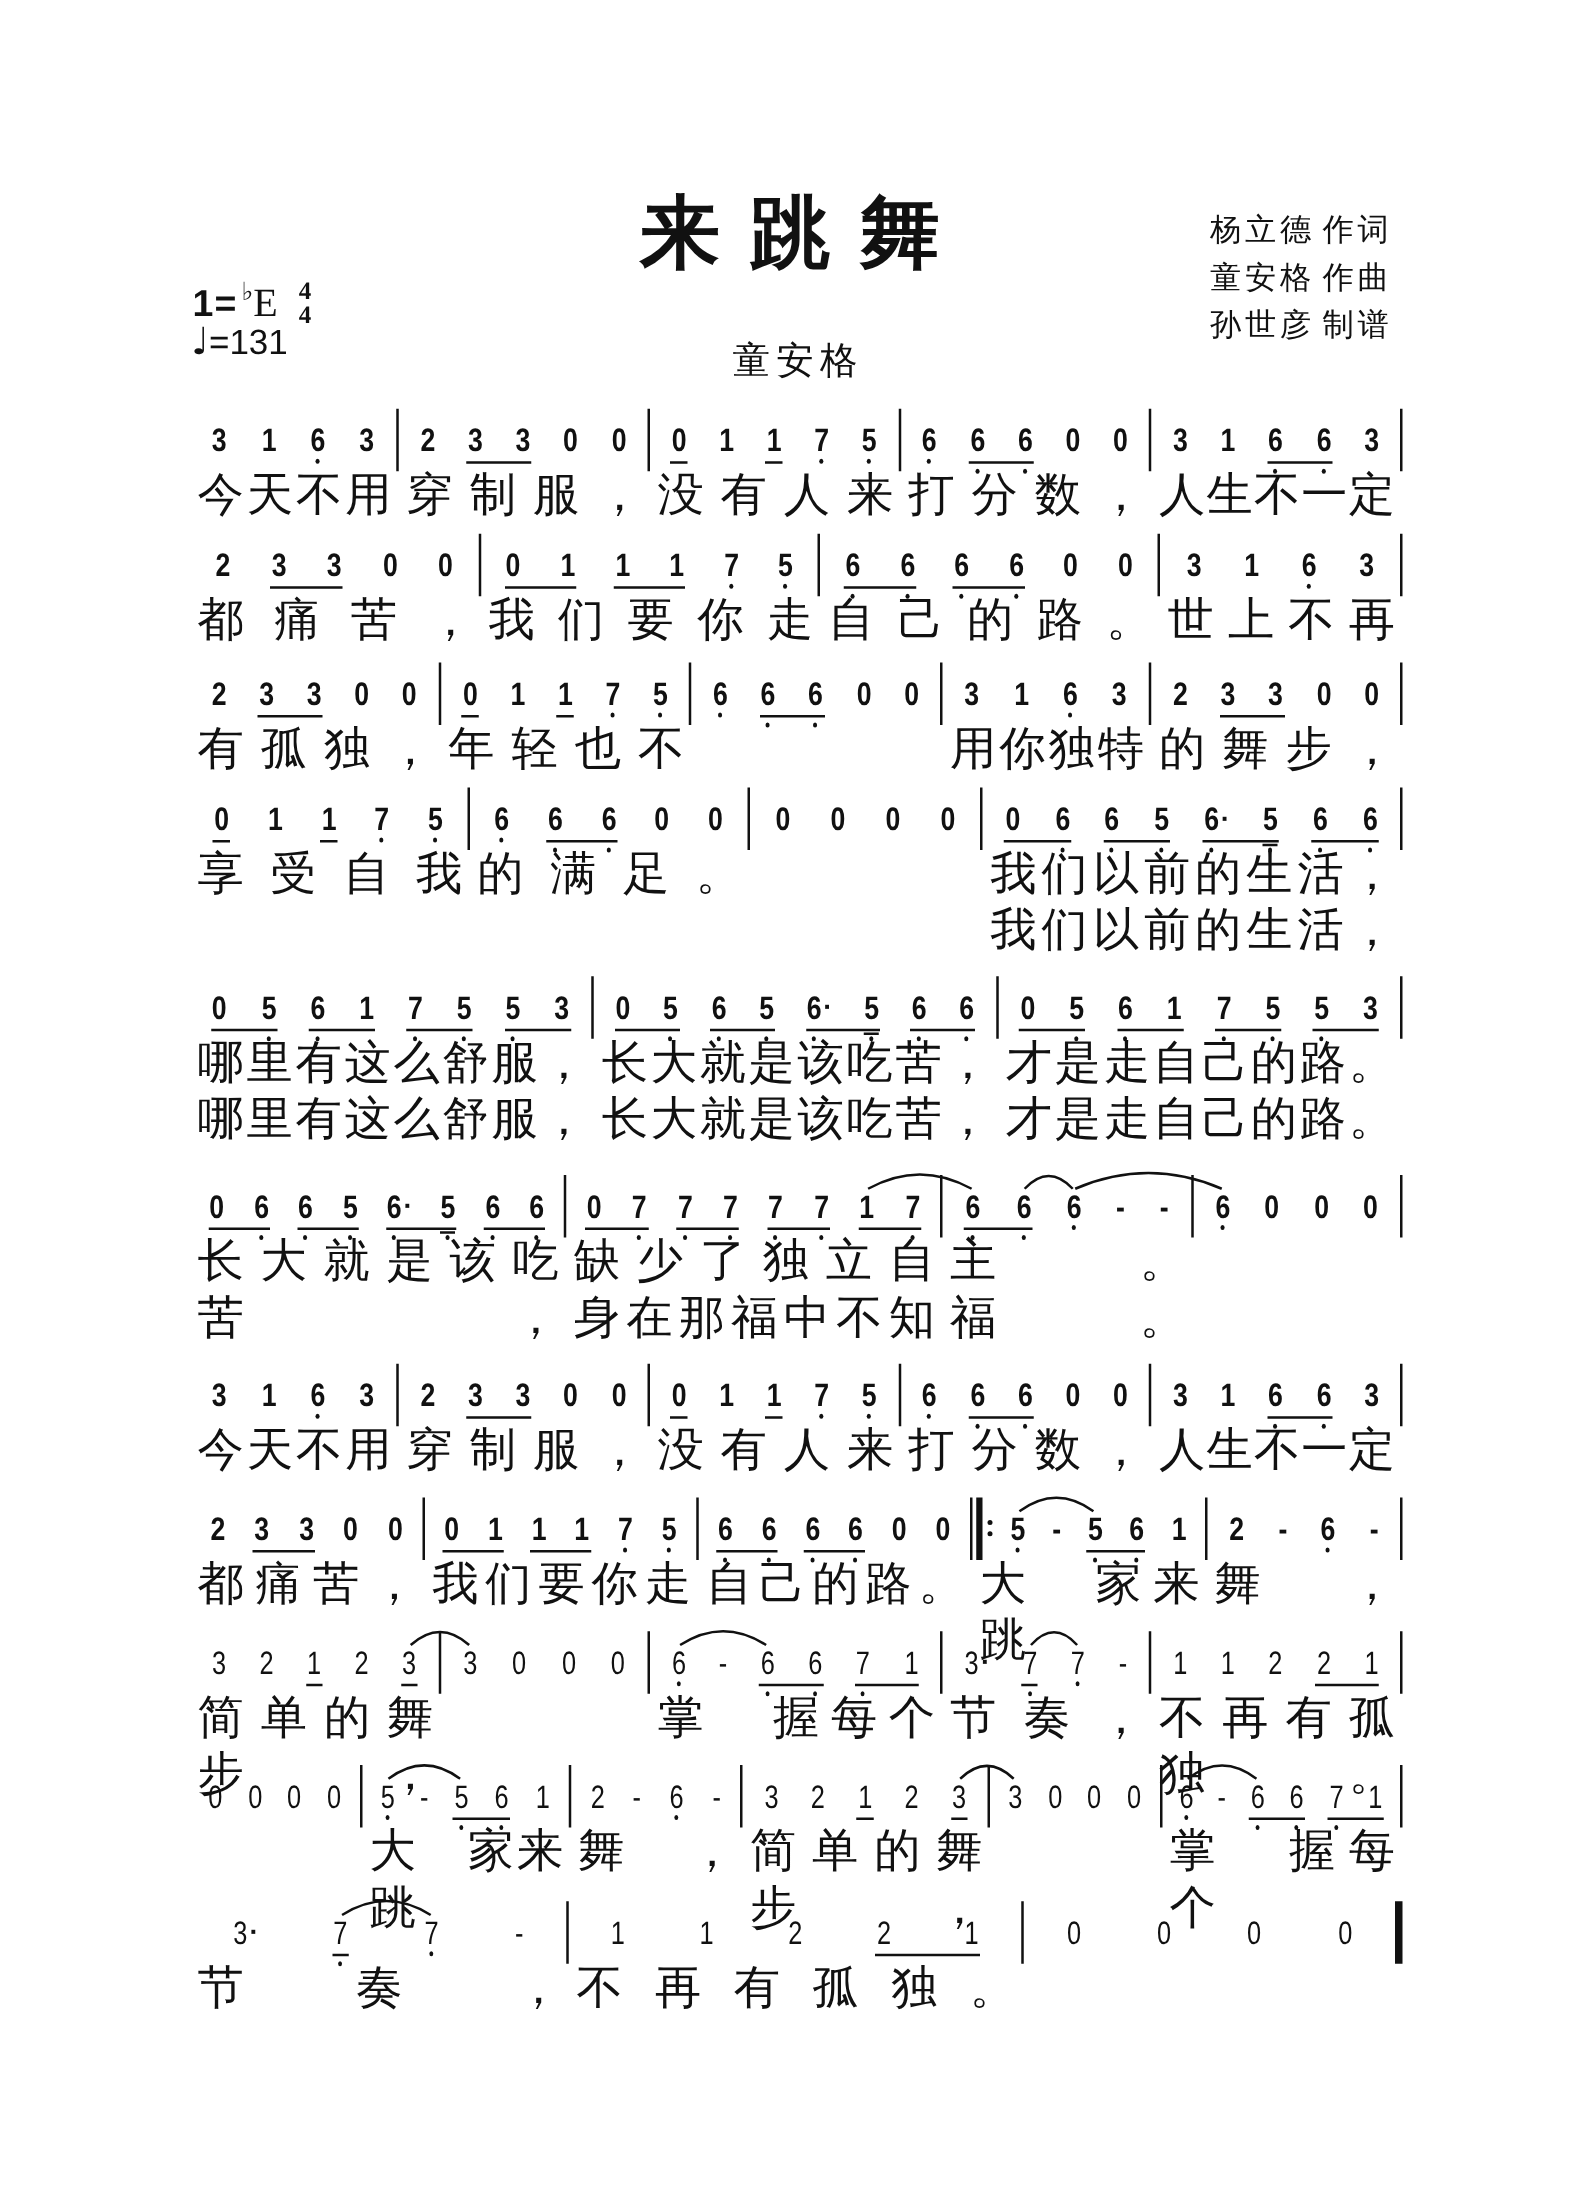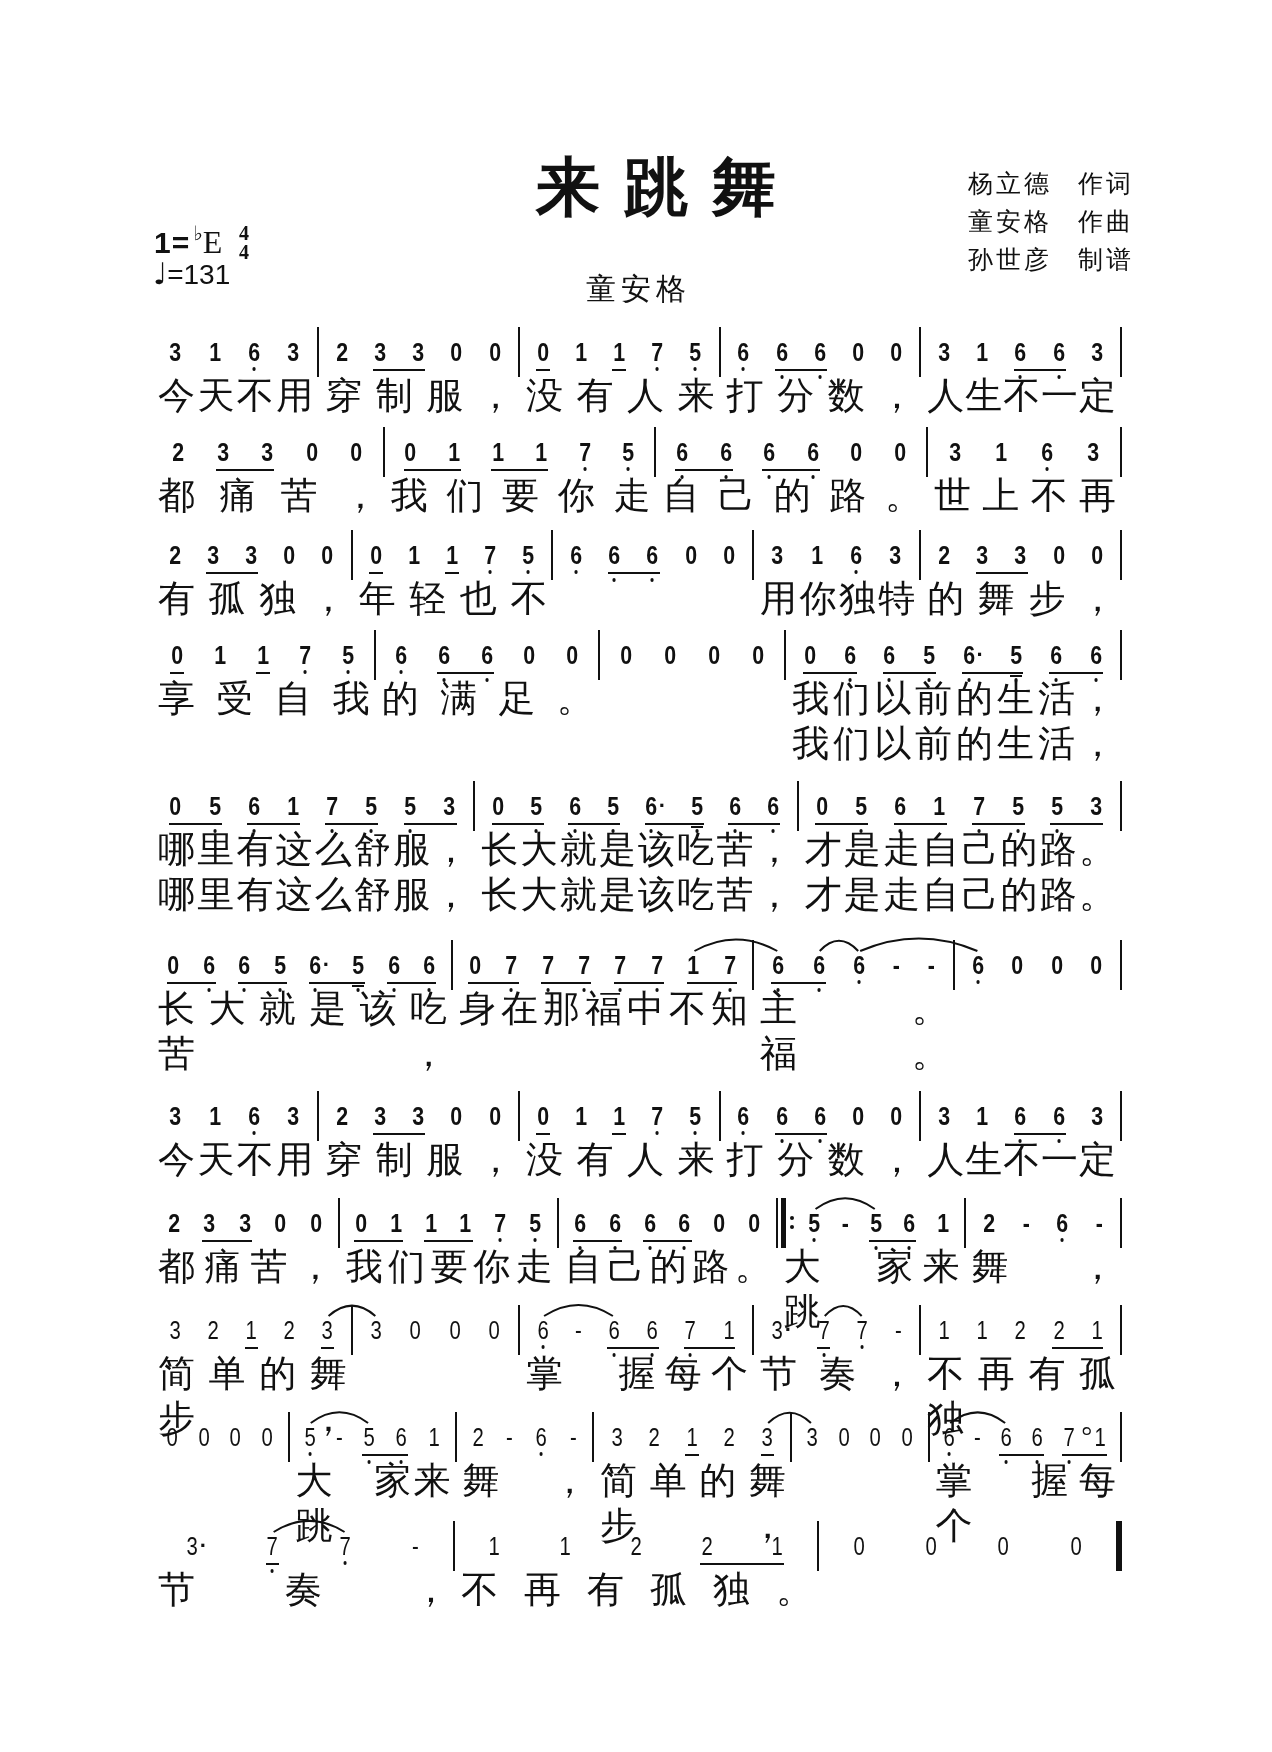--- a/index.html
+++ b/index.html
@@ -1,34 +1,34 @@
 <!DOCTYPE html>
 <html><head>
 <meta charset="utf-8">
 <style>
 *{box-sizing:border-box;}
 html,body{margin:0;padding:0;background:#fff;}
 .sheet{position:relative;width:1272px;height:1752px;background:#fff;color:#111;overflow:hidden;}
 
 
-.title{position:absolute;left:536px;top:155px;margin:0;font:bold 64px/64px "DejaVu Sans",sans-serif;letter-spacing:24px;white-space:nowrap;}
+.title{position:absolute;left:512px;top:155px;margin:0;font:bold 64px/64px "DejaVu Sans",sans-serif;letter-spacing:24px;white-space:nowrap;}
 .contact{position:absolute;left:0;top:226px;width:1272px;text-align:center;font:bold 28px/30px "Liberation Serif",serif;letter-spacing:-0.5px;white-space:nowrap;}
 .contact .wechat{margin-left:30px;}
 .singer{position:absolute;left:0;top:272px;width:1272px;text-align:center;padding-left:5px;font:30px/34px "DejaVu Serif",serif;letter-spacing:5px;}
 .keysig{position:absolute;left:154px;top:224px;display:flex;align-items:baseline;white-space:nowrap;}
 .keysig .deg,.keysig .eq{font:bold 30px/36px "Liberation Sans",sans-serif;}
 .keysig .eq{margin:0 2px 0 1px;}
 .keysig .flat{font:20px/20px "DejaVu Sans",sans-serif;position:relative;top:-13px;margin-left:2px;}
 .keysig .letter{font:32px/36px "Liberation Serif",serif;}
 .timesig{position:absolute;left:239px;top:224px;display:flex;flex-direction:column;align-items:center;font:bold 20px/19px "Liberation Serif",serif;}
 .tempo{position:absolute;left:153px;top:258px;display:flex;align-items:baseline;white-space:nowrap;}
 .tempo .qn{font:30px/32px "DejaVu Sans",sans-serif;}
 .tempo .val{font:28px/32px "Liberation Sans",sans-serif;}
 .credits{position:absolute;left:968px;top:165px;font:25px/38px "DejaVu Serif",serif;letter-spacing:3px;white-space:nowrap;}
-.credit .role{margin-left:26px;}
+.credit .role{margin-left:6px;}
 
 
 .rows{position:absolute;left:0;top:0;width:1272px;height:1752px;}
 .row{position:absolute;left:152px;width:970px;display:flex;align-items:flex-start;}
 .row:nth-child(1){top:327px}
 .row:nth-child(2){top:427px}
 .row:nth-child(3){top:530px}
 .row:nth-child(4){top:630px}
 .row:nth-child(5){top:781px}
 .row:nth-child(6){top:940px}
@@ -607,20 +607,21 @@
             <span class="tok">
               <span class="digit low grp">7</span>
             </span>
             <span class="tok">
               <span class="digit grp">1</span>
             </span>
             <span class="tok">
               <span class="digit low grp">7</span>
             </span>
           </div>
+          <div class="lyr">缺少了独立自</div>
           <div class="lyr">身在那福中不知</div>
         </div>
         <div class="measure" style="flex: 6 1 0px; min-width: 74px;">
           <div class="notes">
             <span class="tok">
               <span class="digit low grp">6</span>
             </span>
             <span class="tok">
               <span class="digit low grp">6</span>
             </span>

